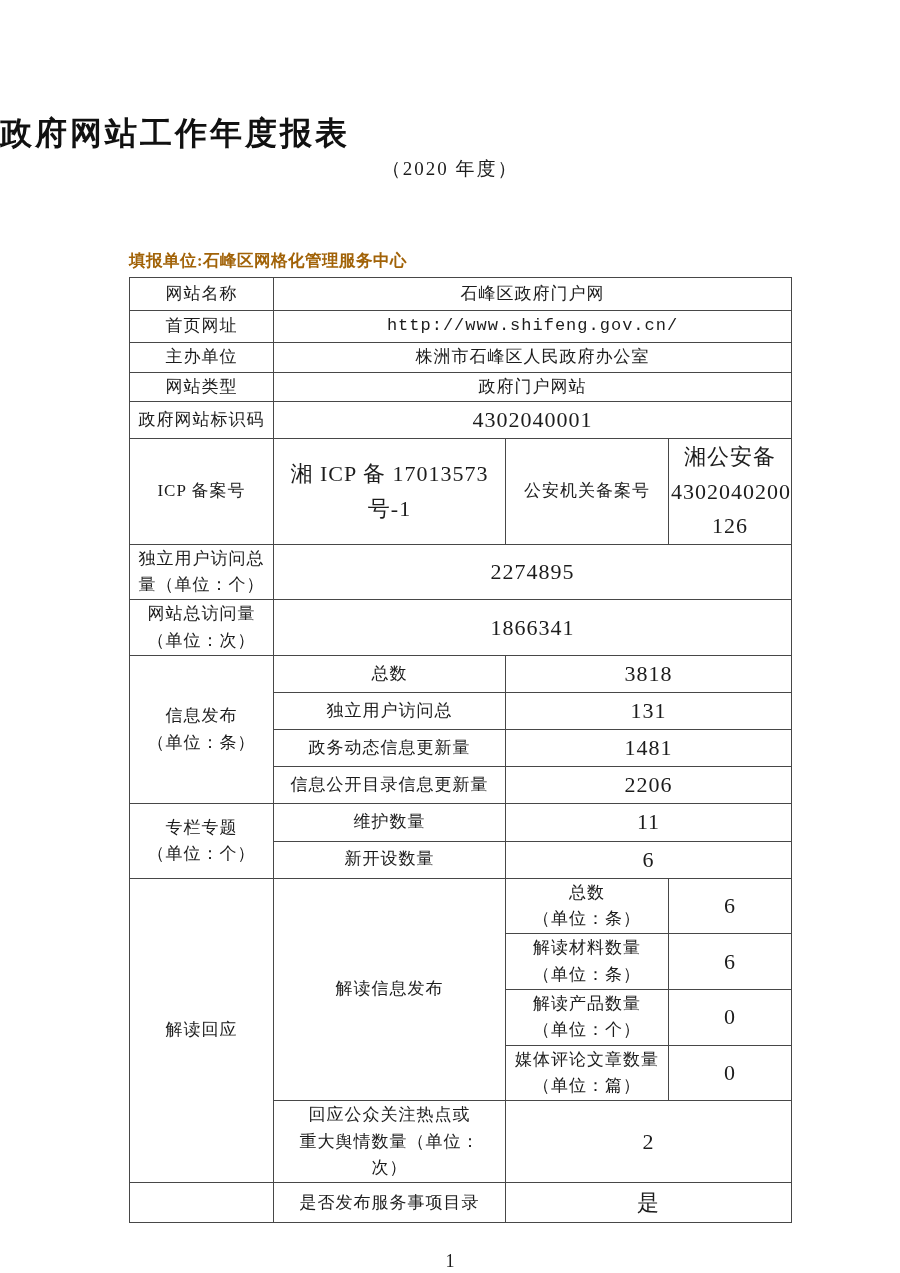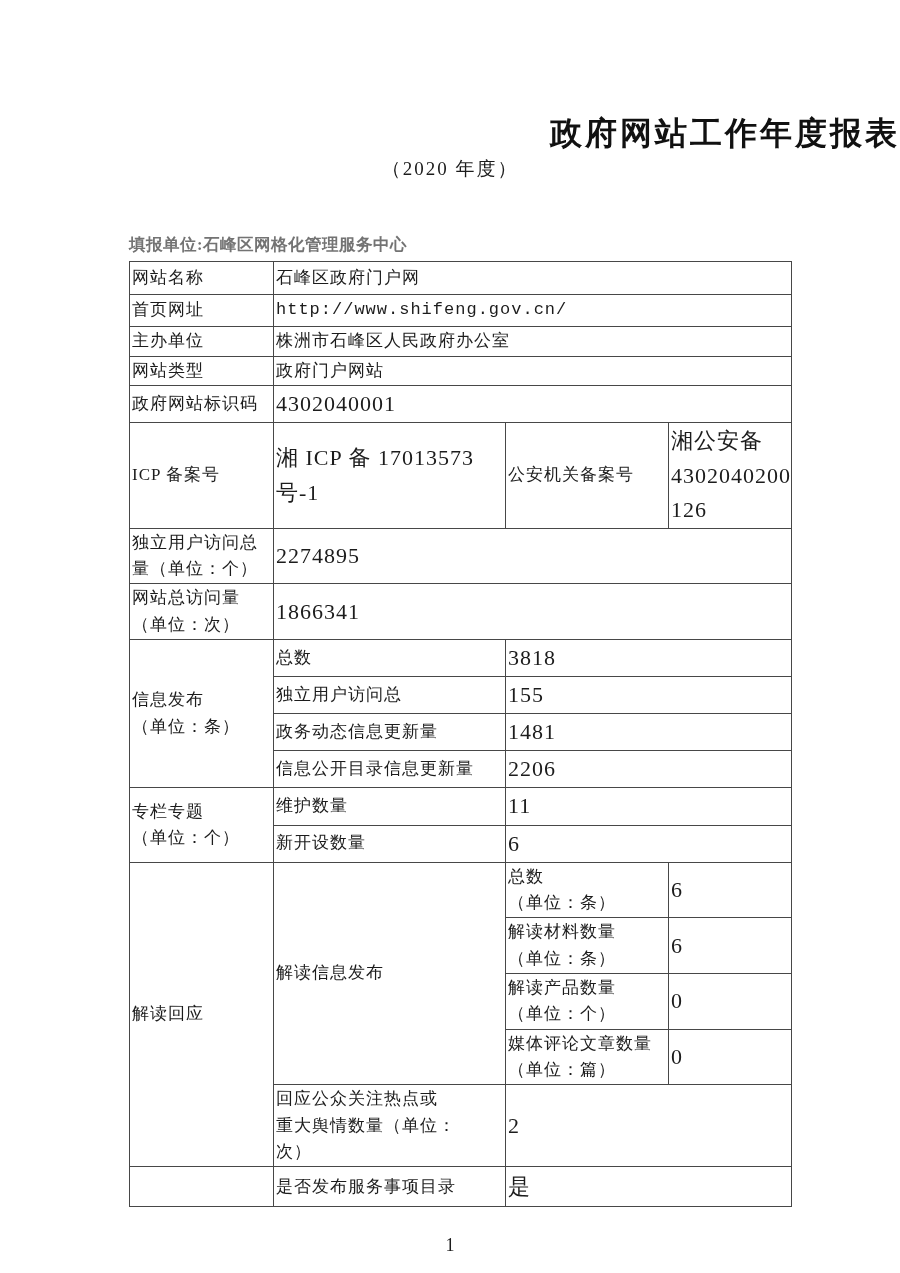--- a/index.html
+++ b/index.html
@@ -14,47 +14,48 @@
     color: #1c1c1c;
     font-family: "Liberation Serif", "DejaVu Serif", serif;
   }
   .page {
     position: relative;
     width: 900px;
     height: 1273px;
   }
   .doc-title {
     padding-top: 112px;
-    text-align: right;
+    text-align: left;
     font-size: 32px;
     font-weight: 900;
     letter-spacing: 3px;
     color: #111;
   }
   .doc-subtitle {
     text-align: center;
     font-size: 19px;
     letter-spacing: 2px;
     color: #1c1c1c;
   }
   .reporting-unit {
-    margin: 52px 0 5px 129px;
+    margin: 68px 0 5px 129px;
     font-size: 16.5px;
     font-weight: bold;
     letter-spacing: 0.5px;
-    color: #737373;
+    color: #a16207;
   }
   table.report {
     margin-left: 129px;
     border-collapse: collapse;
     table-layout: fixed;
     width: 662px;
   }
   table.report td {
     border: 1px solid #474747;
+    text-align: center;
     vertical-align: middle;
     white-space: pre-line;
     line-height: 1.55;
     padding: 1px 2px;
     overflow: hidden;
   }
   td.lbl {
     font-size: 17px;
     letter-spacing: 1px;
   }
@@ -140,21 +141,21 @@
     </tr>
 
     <tr style="height:30px">
       <td class="lbl" rowspan="4">信息发布
 （单位：条）</td>
       <td class="lbl">总数</td>
       <td class="val" colspan="2">3818</td>
     </tr>
     <tr style="height:30px">
       <td class="lbl">独立用户访问总</td>
-      <td class="val" colspan="2">155</td>
+      <td class="val" colspan="2">131</td>
     </tr>
     <tr style="height:30px">
       <td class="lbl">政务动态信息更新量</td>
       <td class="val" colspan="2">1481</td>
     </tr>
     <tr style="height:30px">
       <td class="lbl">信息公开目录信息更新量</td>
       <td class="val" colspan="2">2206</td>
     </tr>
 

